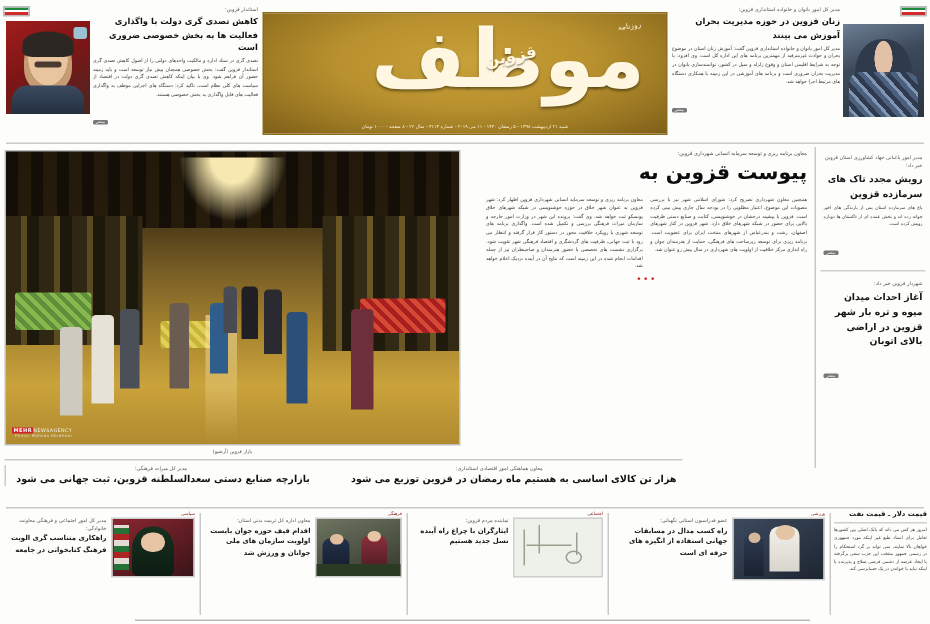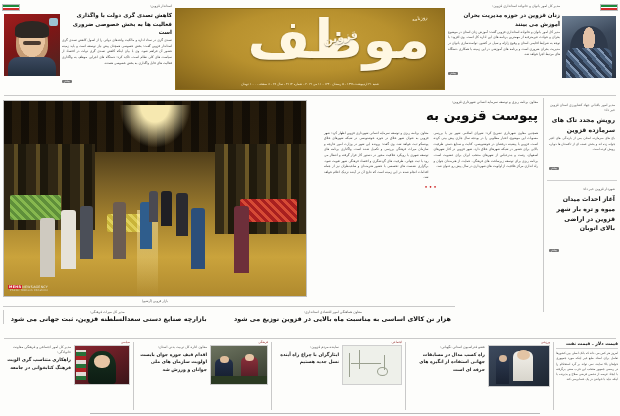--- a/index.html
+++ b/index.html
@@ -227,21 +227,21 @@
     <div class="photo-cap">بازار قزوین (آرشیو)</div>
 
     <div class="rule-h" style="position:absolute;left:3px;top:208px;width:452px;"></div>
     <div class="under-hls rtl">
       <div style="flex:1.05;padding:0 4px;border-left:1px solid #c9c9c9;">
         <div class="kicker" style="text-align:center;">مدیر کل میراث فرهنگی:</div>
         <div class="uh ctr">بازارچه صنایع دستی سعدالسلطنه قزوین، ثبت جهانی می شود</div>
       </div>
       <div style="flex:1.25;padding:0 4px;">
         <div class="kicker" style="text-align:center;">معاون هماهنگی امور اقتصادی استانداری:</div>
-        <div class="uh ctr">هزار تن کالای اساسی به مناسبت ماه بالایی در قزوین توزیع می شود</div>
+        <div class="uh ctr">هزار تن کالای اساسی به هستیم ماه رمضان در قزوین توزیع می شود</div>
       </div>
     </div>
   </div>
 
   <div class="bottom">
     <div class="rule-h" style="position:absolute;left:4px;top:0;width:612px;"></div>
 
     <div class="bcell rtl" style="right:2px;width:62px;">
       <div class="b-hl ctr" style="border-bottom:1px solid #cfcfcf;padding-bottom:1px;">قیمت دلار ـ قیمت نفت</div>
       <div class="b-body" style="margin-top:2px;">امروز هر کس می داند که بانک اصلی بین کشورها تعامل برای اسناد طبع غیر اینکه مورد جمهوری خواهان بالا نمایند، نمی تواند بر گرد استحکام را در رسمی جمهور منتخب این حزب سعی برگرفته با ایجاد عرصه از دشمن فرضی صلاح و پذیرنده با اینکه نباید با خواندن در یک حسابرسی کند.</div>

